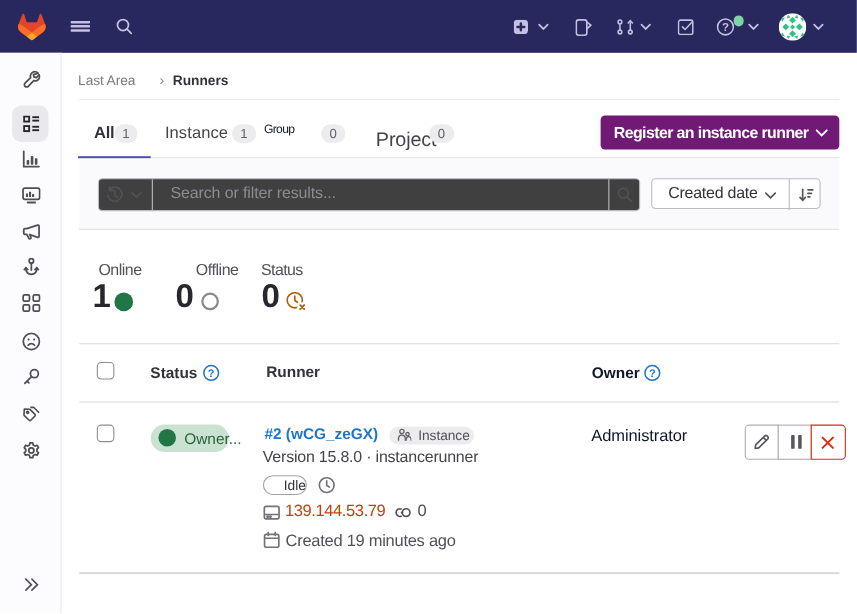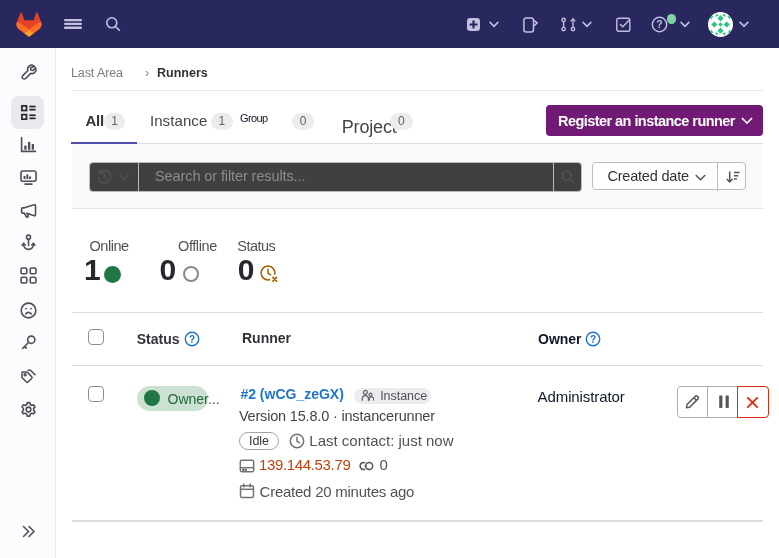--- a/index.html
+++ b/index.html
@@ -268,45 +268,44 @@
   <div class="abs" style="left:353.5px;top:387.5px;width:77.5px;height:16px;background:#ececef;border-radius:8px">
     <svg class="abs" style="left:7.5px;top:1.5px" width="13" height="13" viewBox="0 0 14 14" fill="none" stroke="#626168" stroke-width="1.3">
       <circle cx="4.7" cy="3.6" r="2.1"></circle>
       <path d="M1.4 12.6 V 10.4 a3.3 3.3 0 0 1 6.6 0 V 12.6"></path>
       <circle cx="10.2" cy="6.1" r="1.6"></circle>
       <path d="M8.9 12.6 V 11 a2.4 2.4 0 0 1 4.1-1.7 c.4.4.7 1 .7 1.7 v1.6"></path>
     </svg>
     <div class="abs" style="left:26.7px;top:2.5px;font-size:12.5px;color:#535158;letter-spacing:-0.05px">Instance</div>
   </div>
   <div class="abs" style="left:238.9px;top:409px;font-size:14.5px;letter-spacing:-0.18px;color:#45444a">Version 15.8.0 · instancerunner</div>
-  <div class="abs" style="left:238.9px;top:432px;width:40.2px;height:18px;border:1px solid #a4a3a8;border-radius:9.5px;background:#fff;font-size:12.5px;font-weight:400;color:#333238;text-align:center;line-height:16.5px">Idle</div>
+  <div class="abs" style="left:238.9px;top:432px;width:40.2px;height:18px;border:1px solid #a4a3a8;border-radius:9.5px;background:#fff;font-size:12.5px;font-weight:400;color:#333238;text-align:right;line-height:16.5px">Idle</div>
   <svg class="abs" style="left:289px;top:433px" width="16" height="16" viewBox="0 0 16 16" fill="none" stroke="#737278" stroke-width="1.5" stroke-linecap="round">
     <circle cx="8" cy="8" r="6.7"></circle>
       <path d="M8 4.2 V 8.3 L10.5 9.8"></path>
   </svg>
-  <div class="abs" style="left:309.3px;top:432.5px;font-size:15px;color:#535158">Last contact: just now</div>
   <svg class="abs" style="left:239px;top:458px" width="16" height="16" viewBox="0 0 16 16" fill="none" stroke="#737278" stroke-width="1.5">
     <rect x="1.3" y="2.3" width="13.4" height="11.4" rx="1.6"></rect>
     <path d="M1.3 9.7 H 14.7"></path>
     <circle cx="4.3" cy="11.8" r="0.6" fill="#737278"></circle>
       <circle cx="6.8" cy="11.8" r="0.6" fill="#737278"></circle>
   </svg>
   <div class="abs" style="left:259px;top:457px;font-size:15px;letter-spacing:-0.35px;color:#c2410c">139.144.53.79</div>
   <svg class="abs" style="left:357.5px;top:458px" width="16" height="16" viewBox="0 0 16 16" fill="none" stroke="#535158" stroke-width="1.5">
     <path d="M7.2 11.1 A3.5 3.5 0 1 1 7.2 4.9"></path>
     <circle cx="11.2" cy="8" r="3.5"></circle>
     <circle cx="7.5" cy="8" r="1.1" fill="#535158" stroke="none"></circle>
   </svg>
   <div class="abs" style="left:379.5px;top:457px;font-size:15px;color:#535158">0</div>
   <svg class="abs" style="left:239px;top:482.5px" width="16" height="16" viewBox="0 0 16 16" fill="none" stroke="#737278" stroke-width="1.5">
     <rect x="1.5" y="2.8" width="13" height="11.7" rx="1.6"></rect>
     <path d="M1.5 6.3 H 14.5"></path>
     <path d="M4.8 1 V 3.8 M11.2 1 V 3.8" stroke-linecap="round"></path>
   </svg>
-  <div class="abs" style="left:259.6px;top:483.5px;font-size:15px;letter-spacing:-0.25px;color:#535158">Created 20 minutes ago</div>
+  <div class="abs" style="left:259.6px;top:483.5px;font-size:15px;letter-spacing:-0.25px;color:#535158">Created 19 minutes ago</div>
   <div class="abs" style="left:537.6px;top:388.5px;font-size:15px;letter-spacing:-0.1px;color:#0f172a">Administrator</div>
 
   <div class="abs" style="left:676.5px;top:386px;width:92px;height:31.5px">
     <div class="abs" style="left:0;top:0;width:31px;height:31.5px;border:1px solid #adacb2;border-radius:4px 0 0 4px;background:#fff"></div>
     <div class="abs" style="left:30px;top:0;width:31px;height:31.5px;border:1px solid #adacb2;background:#fff"></div>
     <div class="abs" style="left:60px;top:0;width:32px;height:31.5px;border:1px solid #dd2b0e;border-radius:0 4px 4px 0;background:#fff"></div>
     <svg class="abs" style="left:7.5px;top:7.5px" width="16" height="16" viewBox="0 0 16 16" fill="none" stroke="#57565c" stroke-width="1.5" stroke-linejoin="round">
       <path d="M11.3 2.2 a1.4 1.4 0 0 1 2 0 l.7.7 a1.4 1.4 0 0 1 0 2 L5.7 13.2 2.5 13.7 3 10.5 Z"></path>
       <path d="M10 3.8 l2.4 2.4"></path>
     </svg>

